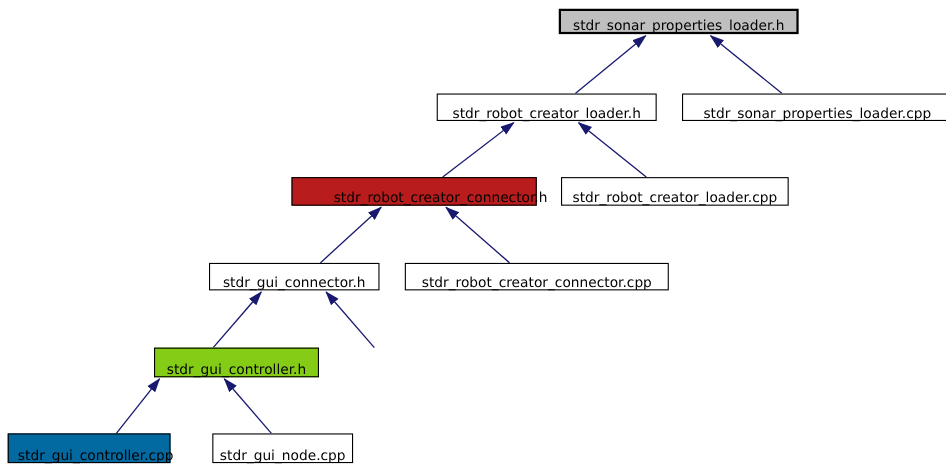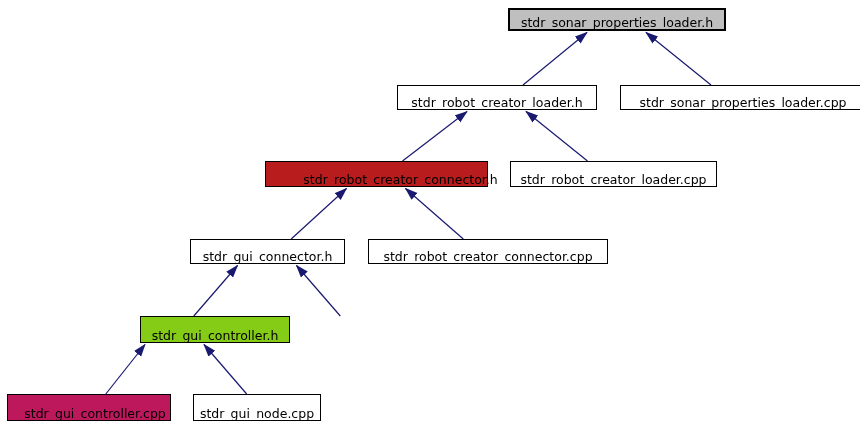--- a/index.html
+++ b/index.html
@@ -88,20 +88,20 @@
       </div>
       <div class="node" style="left: 190px; top: 239px; width: 155px; height: 25px; background: rgb(255, 255, 255); border-color: rgb(0, 0, 0); color: rgb(0, 0, 0);">
         <span>stdr_gui_connector.h</span>
       </div>
       <div class="node" style="left: 368px; top: 239px; width: 240px; height: 25px; background: rgb(255, 255, 255); border-color: rgb(0, 0, 0); color: rgb(0, 0, 0);">
         <span>stdr_robot_creator_connector.cpp</span>
       </div>
       <div class="node" style="left: 100px; top: 316px; width: 150px; height: 27px; background: #84cc16; border-color: rgb(0, 0, 0); color: rgb(0, 0, 0); margin-left: 40px;">
         <span>stdr_gui_controller.h</span>
       </div>
-      <div class="node" style="left: 7px; top: 394px; width: 164px; height: 27px; background: #be185d; border-color: rgb(0, 0, 0); color: rgb(0, 0, 0); padding-left: 12px;">
+      <div class="node" style="left: 7px; top: 394px; width: 148px; height: 27px; background: #0369a1; border-color: rgb(0, 0, 0); color: rgb(0, 0, 0); padding-left: 12px;">
         <span>stdr_gui_controller.cpp</span>
       </div>
       <div class="node" style="left: 193px; top: 394px; width: 128px; height: 27px; background: rgb(255, 255, 255); border-color: rgb(0, 0, 0); color: rgb(0, 0, 0);">
         <span>stdr_gui_node.cpp</span>
       </div>
     </div>
 </div>
 
 </body></html>

